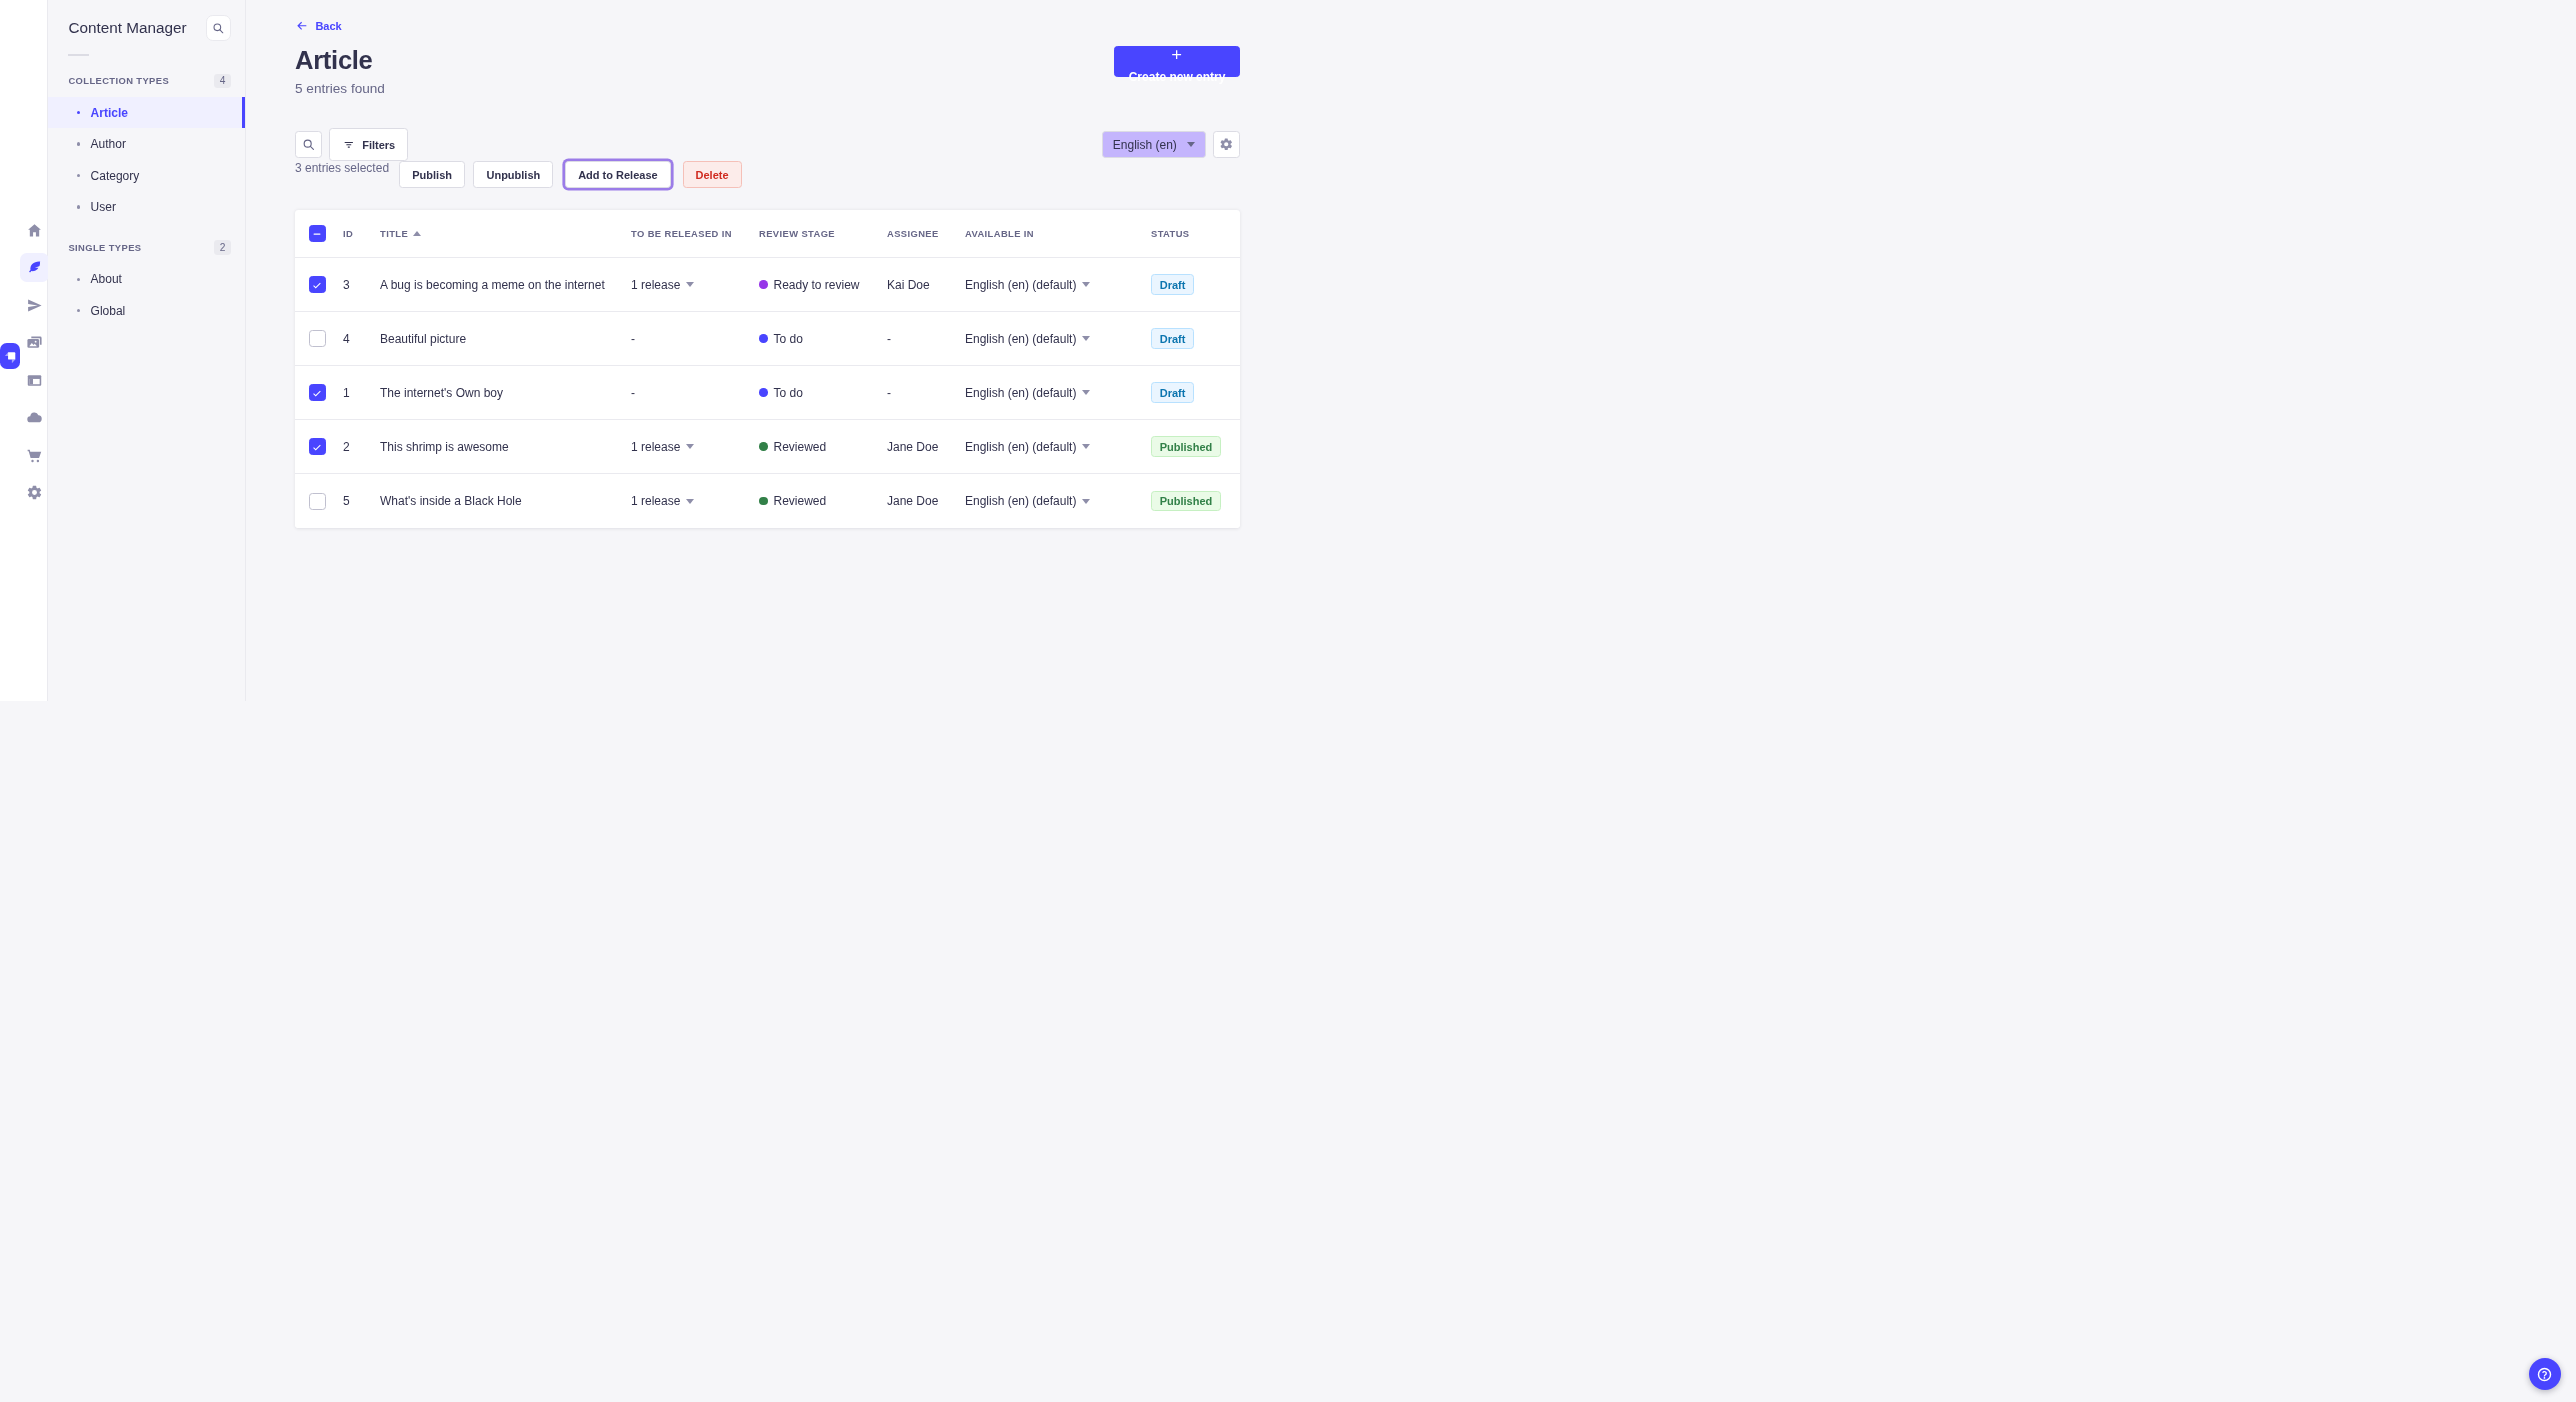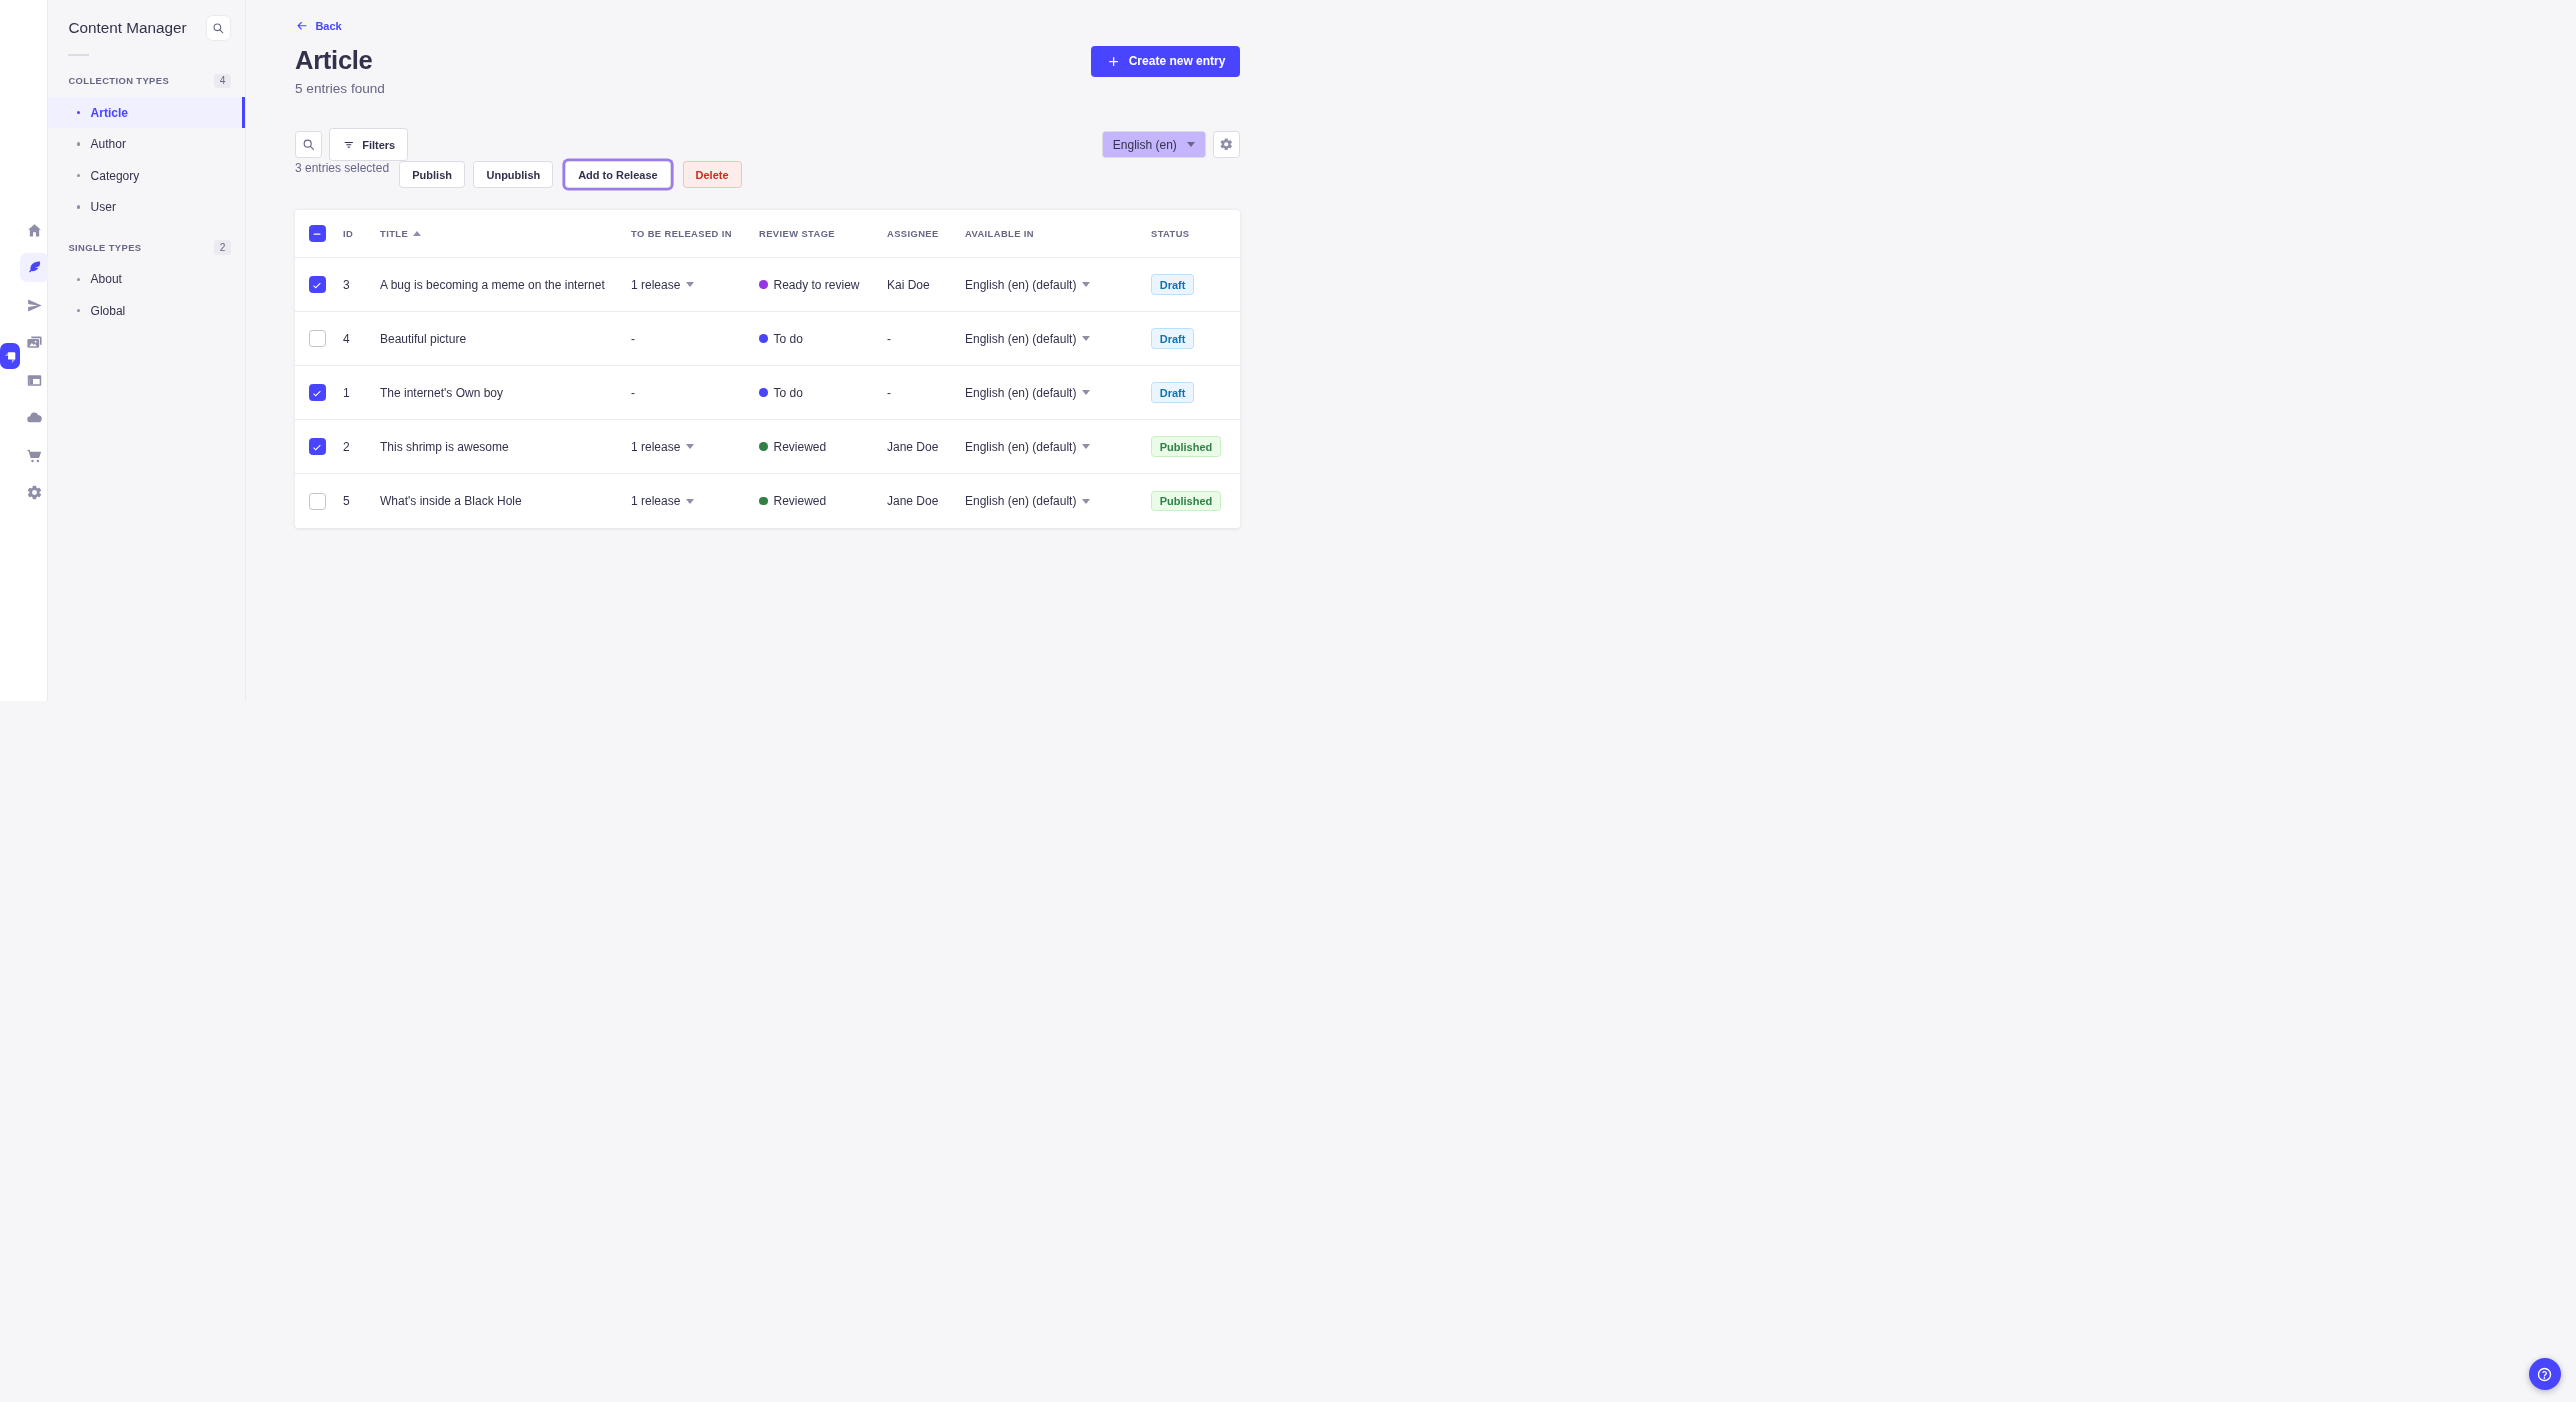--- a/index.html
+++ b/index.html
@@ -33,21 +33,21 @@
   .sb-item.active { background:#F0F0FF; color:#4945FF; font-weight:bold; }
   .sb-item.active .bullet { background:#4945FF; }
   .sb-item.active::after { content:""; position:absolute; right:0; top:0; bottom:0; width:2.6px; background:#4945FF; }
 
   
   .main { flex:1; padding:0 48px 0 49px; position:relative; }
   .back { margin-top:19px; display:inline-flex; align-items:center; gap:6.8px; color:#4945FF; font-size:11px; font-weight:bold; cursor:pointer; text-decoration:none; }
   .title-row { display:flex; align-items:flex-start; margin-top:10.2px; }
   h1.page-title { font-size:25.6px; font-weight:bold; color:#32324D; letter-spacing:-0.3px; }
   .subtitle { margin-top:4.3px; font-size:13.6px; color:#666687; }
-  .btn-create { margin-left:auto; display:flex; align-items:center; gap:7.7px; background:#4945FF; color:#fff; border:0.9px solid #4945FF; border-radius:3.4px; padding:0 13.6px; height:31px; font-size:12px; font-weight:bold; cursor:pointer; font-family:inherit; }
+  .btn-create { margin-left:auto; display:flex; align-items:center; gap:7.7px; background:#4945FF; color:#fff; border:0.9px solid #4945FF; border-radius:3.4px; padding:0 13.6px; height:31px; font-size:12px; font-weight:bold; cursor:pointer; font-family:inherit;flex-direction:column; }
 
   .filters-row { margin-top:32px; display:flex; align-items:center; gap:6.8px; }
   .icon-btn { width:27px; height:27px; background:#fff; border:0.9px solid #DCDCE4; border-radius:3.4px; display:flex; align-items:center; justify-content:center; color:#32324D; cursor:pointer; }
   .btn-filters { display:flex; align-items:center; gap:6.8px; height:33px; padding:0 12px; background:#fff; border:0.9px solid #DCDCE4; border-radius:3.4px; font-size:11px; font-weight:bold; color:#32324D; cursor:pointer; font-family:inherit; }
   .right-tools { margin-left:auto; display:flex; align-items:center; gap:6.8px; }
   .locale-select { display:flex; align-items:center; gap:10.2px; height:27px; padding:0 10.2px; background:#c4b5fd; border:0.9px solid #DCDCE4; border-radius:3.4px; font-size:12px; color:#32324D; cursor:pointer; }
   .caret { width:0; height:0; border-left:4.3px solid transparent; border-right:4.3px solid transparent; border-top:5.1px solid #666687; }
   .gear-btn { color:#8E8EA9; }
 
   .bulk-row { margin-top:0; display:flex; align-items:flex-start; gap:8.5px; }

